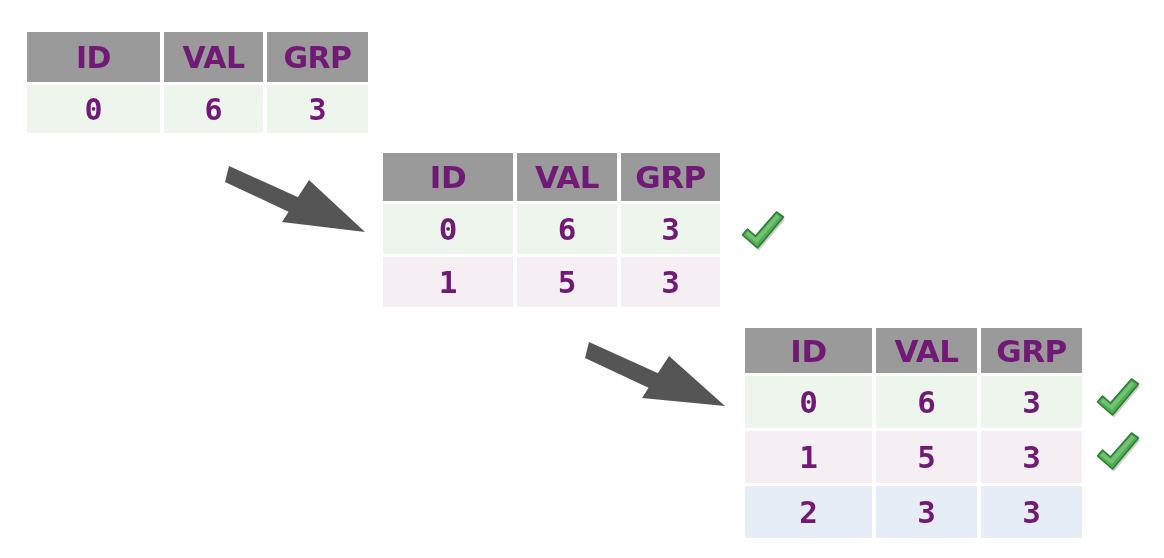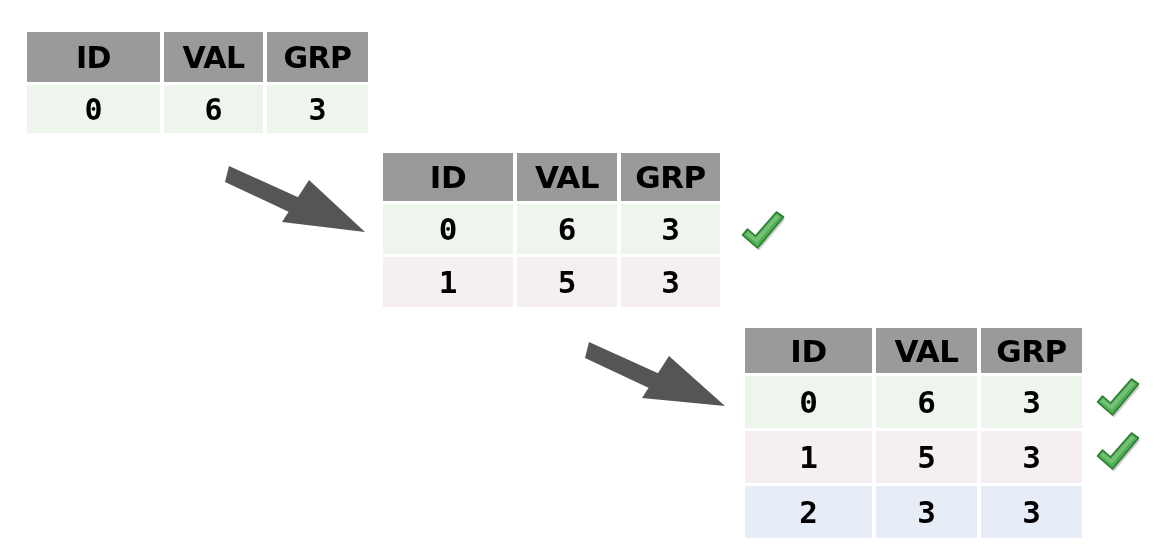--- a/index.html
+++ b/index.html
@@ -29,21 +29,21 @@
   }
   .row {
     display: flex;
     gap: 4px;
   }
   .cell {
     display: flex;
     align-items: center;
     justify-content: center;
     box-sizing: border-box;
-    color: #000000;
+    color: #701a75;
     text-align: left;
   }
   .row.header .cell {
     background: #9a9a9a;
     font-family: "DejaVu Sans", "Liberation Sans", sans-serif;
     font-weight: bold;
     letter-spacing: -0.5px;
   }
   .row.body .cell {
     font-family: "DejaVu Sans Mono", "Liberation Mono", monospace;

